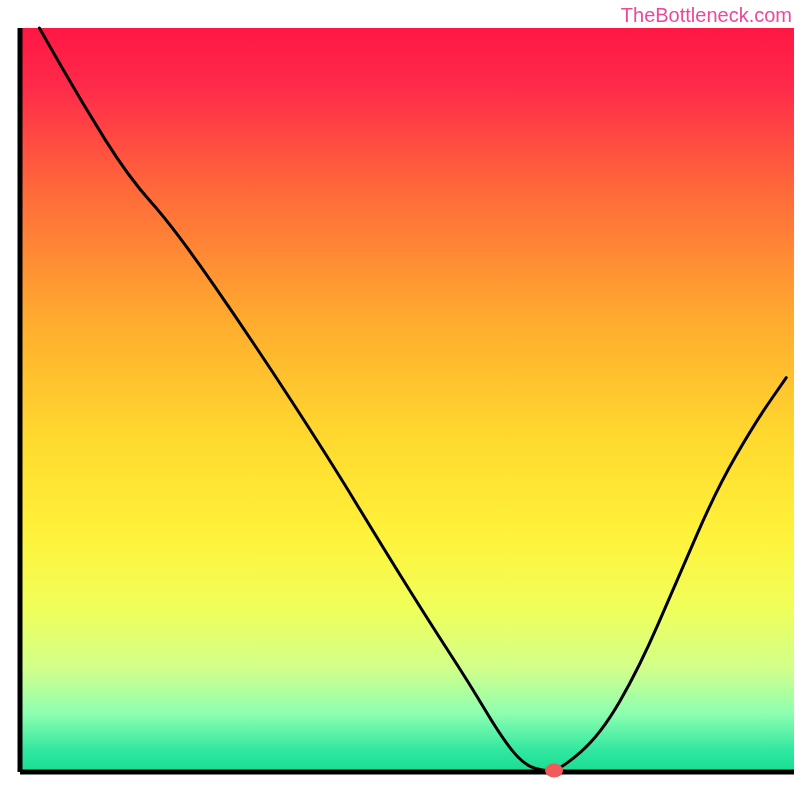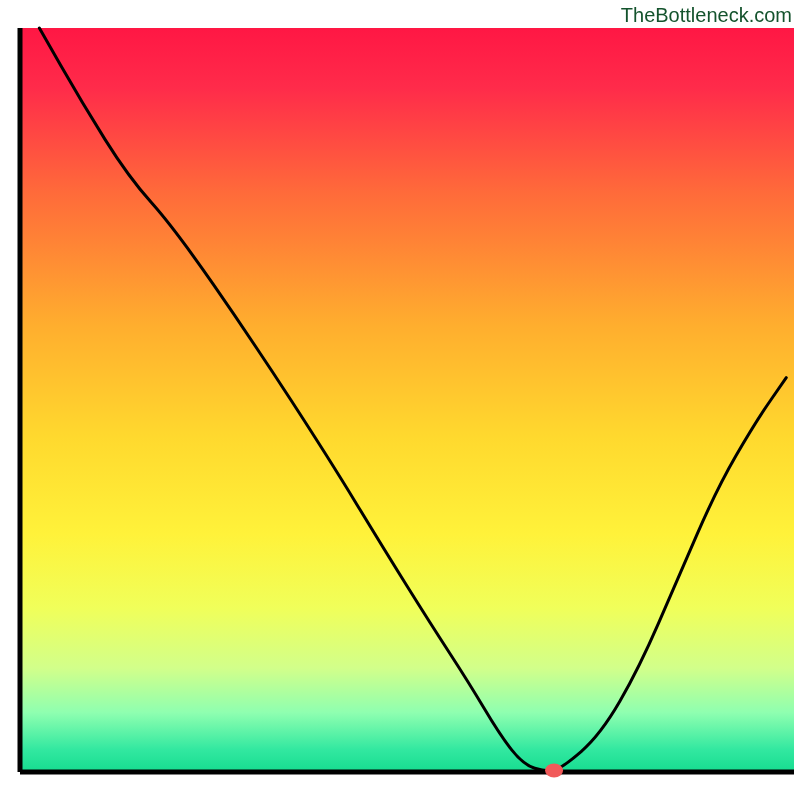--- a/index.html
+++ b/index.html
@@ -9,21 +9,21 @@
     width: 800px;
     height: 800px;
     overflow: hidden;
     position: relative;
     font-family: Arial, Helvetica, sans-serif;
   }
   .watermark {
     position: absolute;
     top: 4px;
     right: 8px;
-    color: #14532d;
+    color: #ec4899;
     font-size: 20px;
     font-weight: 500;
     z-index: 10;
   }
   .chart-container {
     position: absolute;
     left: 0;
     top: 0;
     width: 800px;
     height: 800px;

